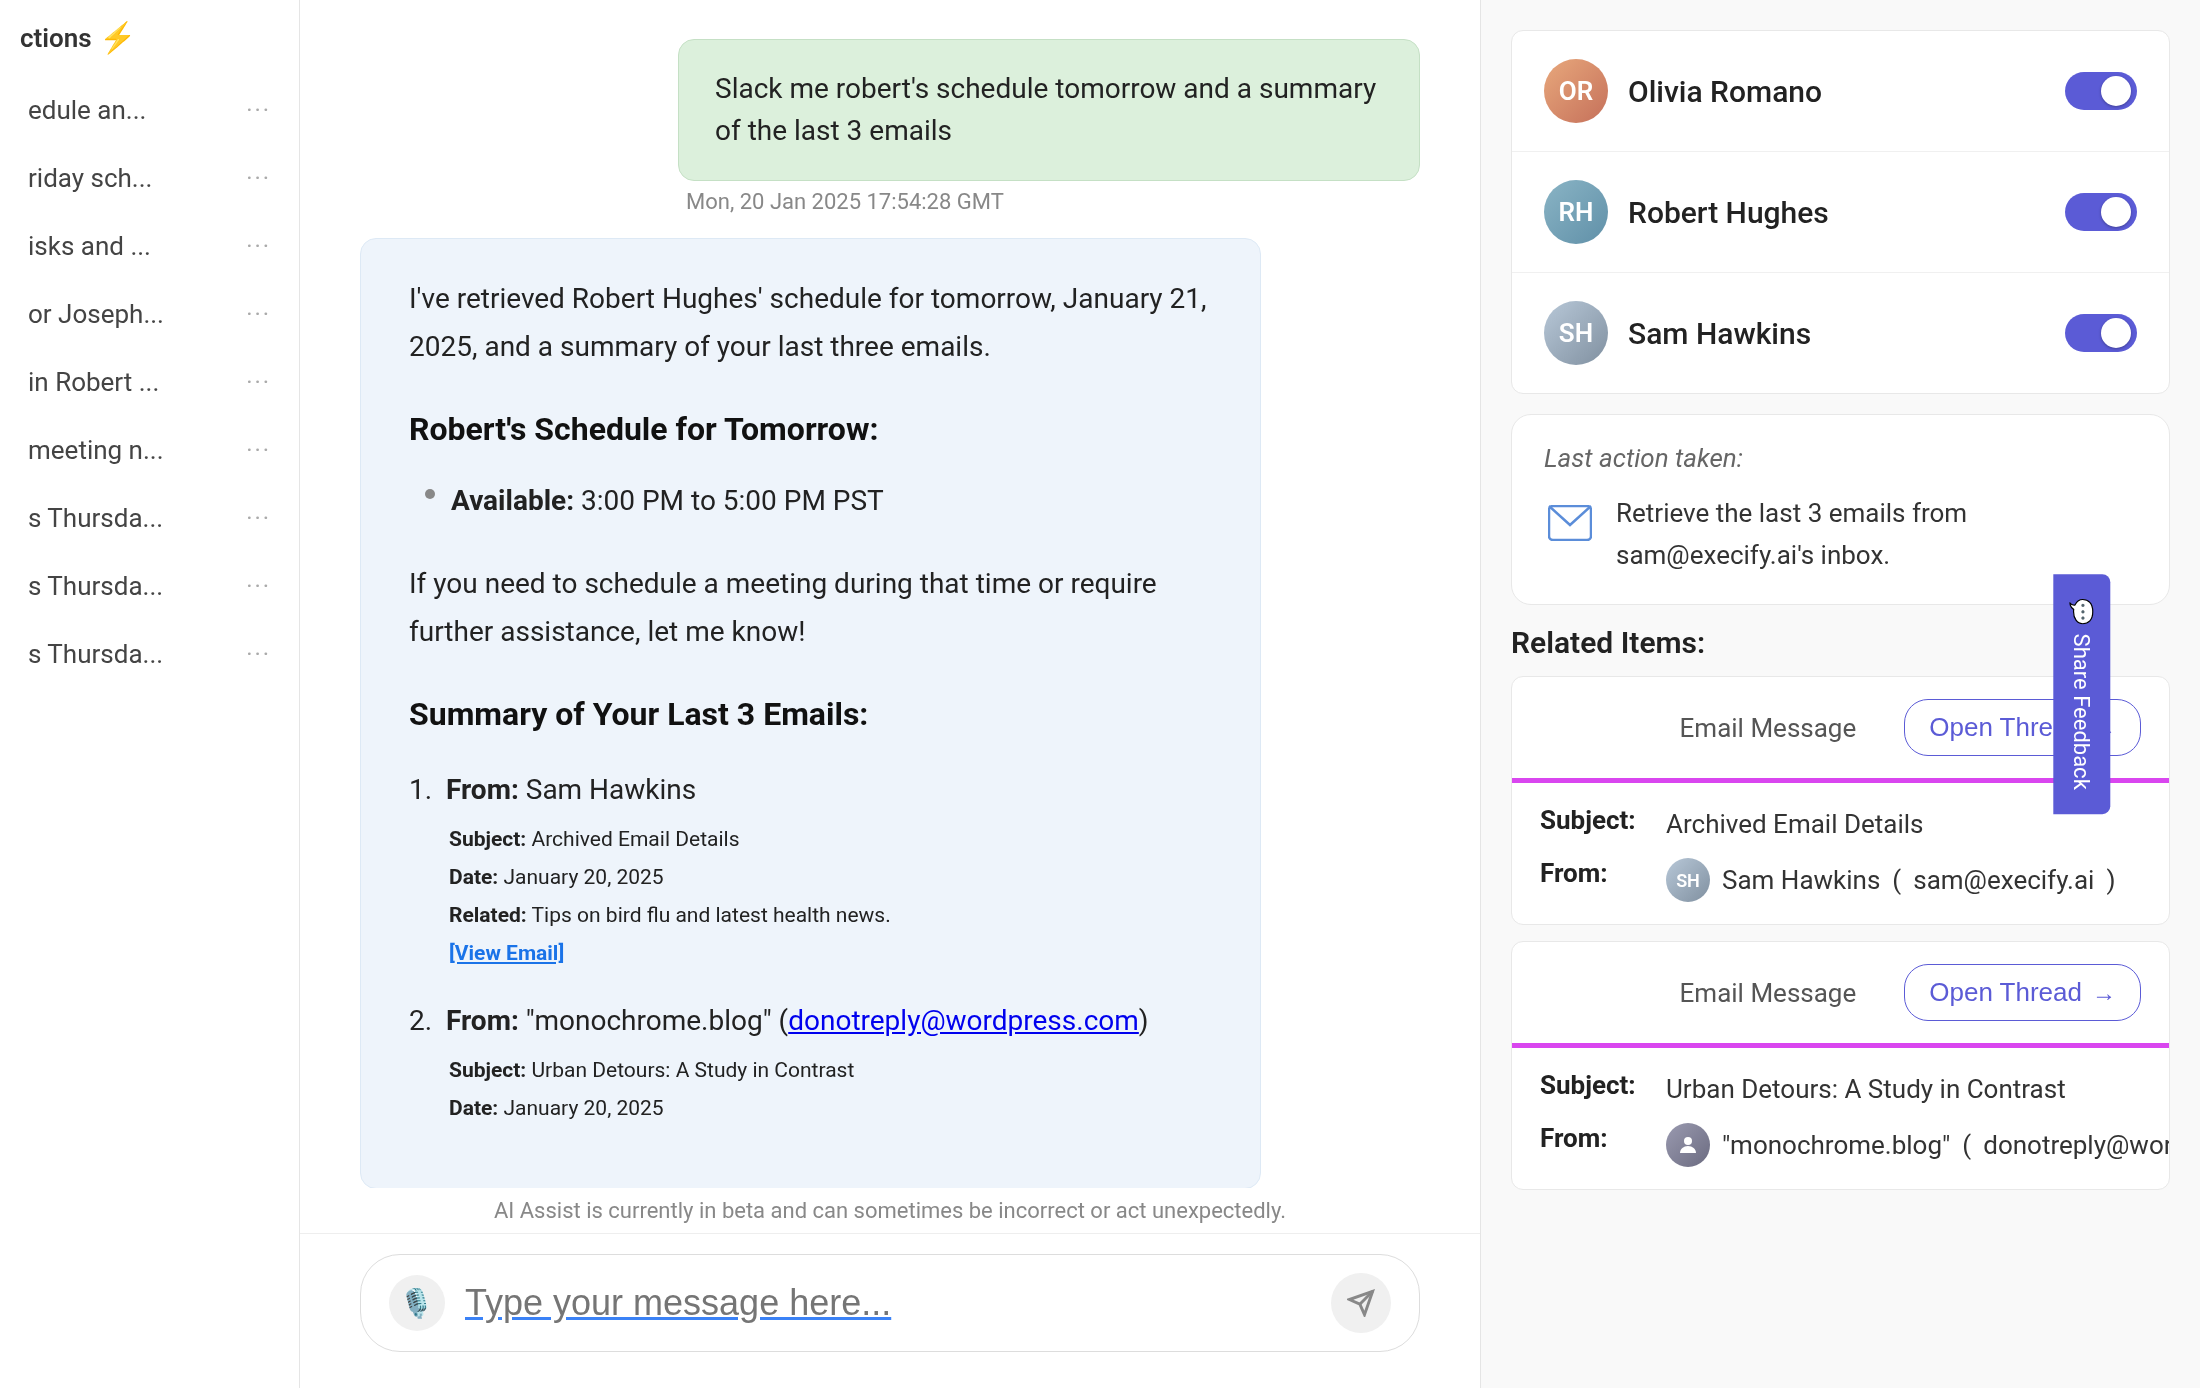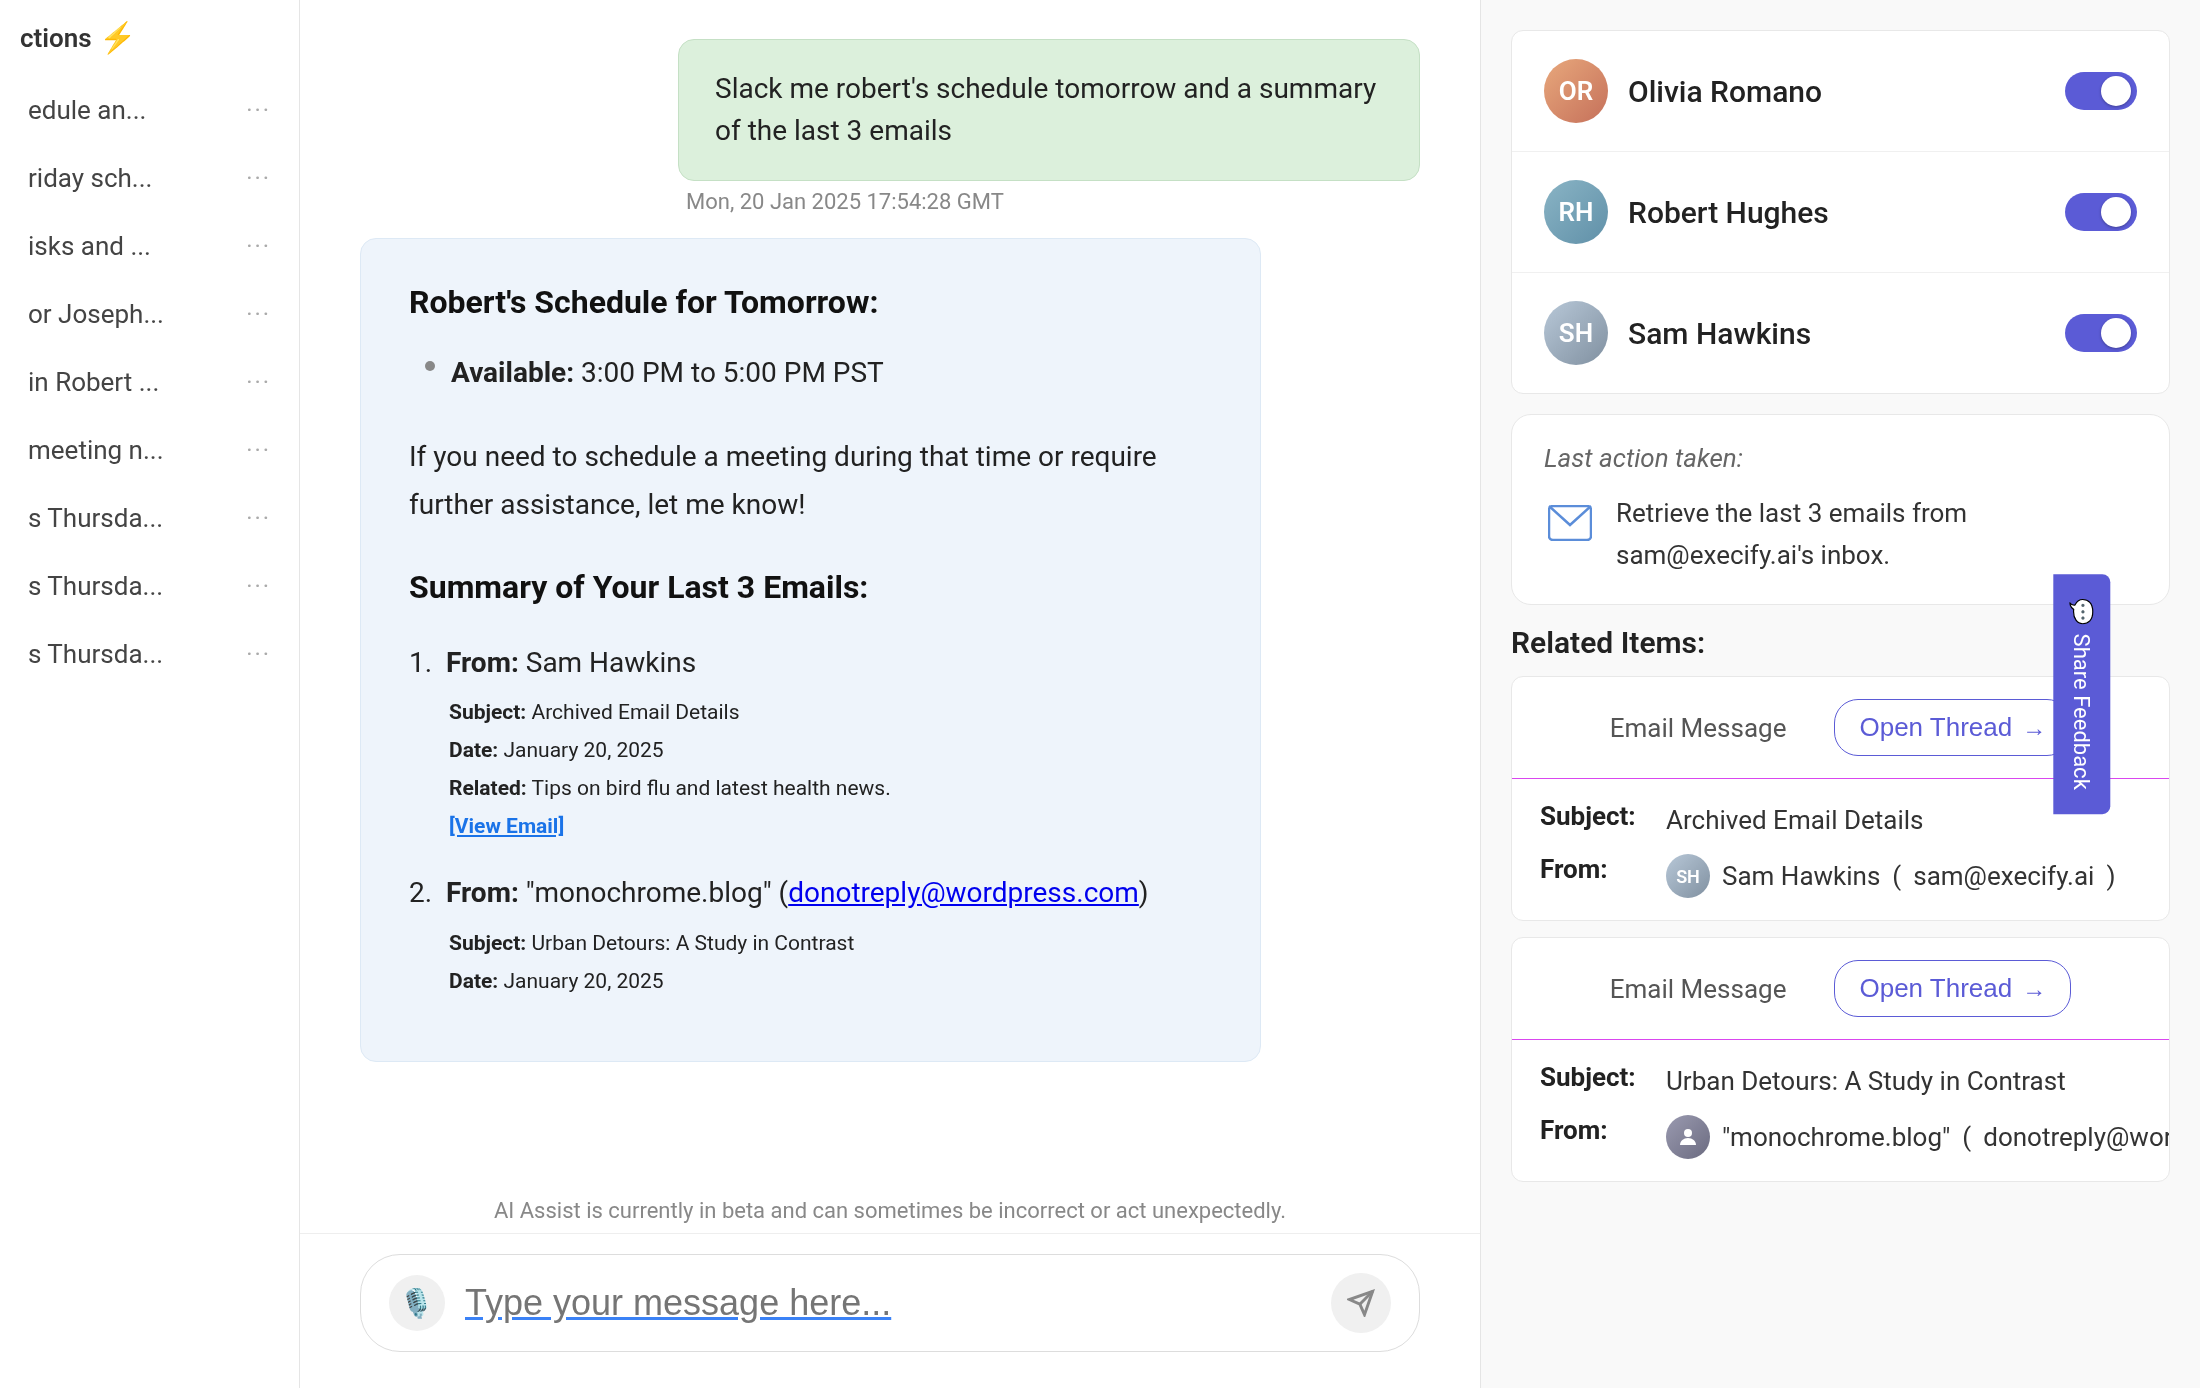--- a/index.html
+++ b/index.html
@@ -378,23 +378,23 @@
     .email-card {
       background: #fff;
       border-radius: 12px;
       border: 1px solid #e8e8e8;
       margin-bottom: 16px;
       overflow: hidden;
     }
     .email-card-header {
       display: flex;
       align-items: center;
-      justify-content: center;
+      justify-content: flex-end;
       padding: 22px 28px;
-      border-bottom: 1px solid #d946ef;
+      border-bottom: 5px solid #d946ef;
       gap: 48px;
     }
     .email-message-label {
       font-size: 26px;
       color: #555;
     }
     .open-thread-btn {
       display: flex;
       align-items: center;
       gap: 10px;
@@ -503,20 +503,21 @@
 
     <div class="user-message">
       <div class="user-bubble">
         <span>Slack me robert's schedule tomorrow and a summary of the last 3 emails</span>
       </div>
       <div class="user-timestamp">Mon, 20 Jan 2025 17:54:28 GMT</div>
     </div>
 
     <div class="ai-message">
       <div class="ai-bubble">
+        <p class="intro-text">I've retrieved Robert Hughes' schedule for tomorrow, January 21, 2025, and a summary of your last three emails.</p>
 
         <div class="schedule-section">
           <h2>Robert's Schedule for Tomorrow:</h2>
           <div class="bullet-item">
             <div class="bullet-dot"></div>
             <div class="schedule-text">
               <strong>Available:</strong>
               <span>3:00 PM to 5:00 PM PST</span>
             </div>
           </div>

